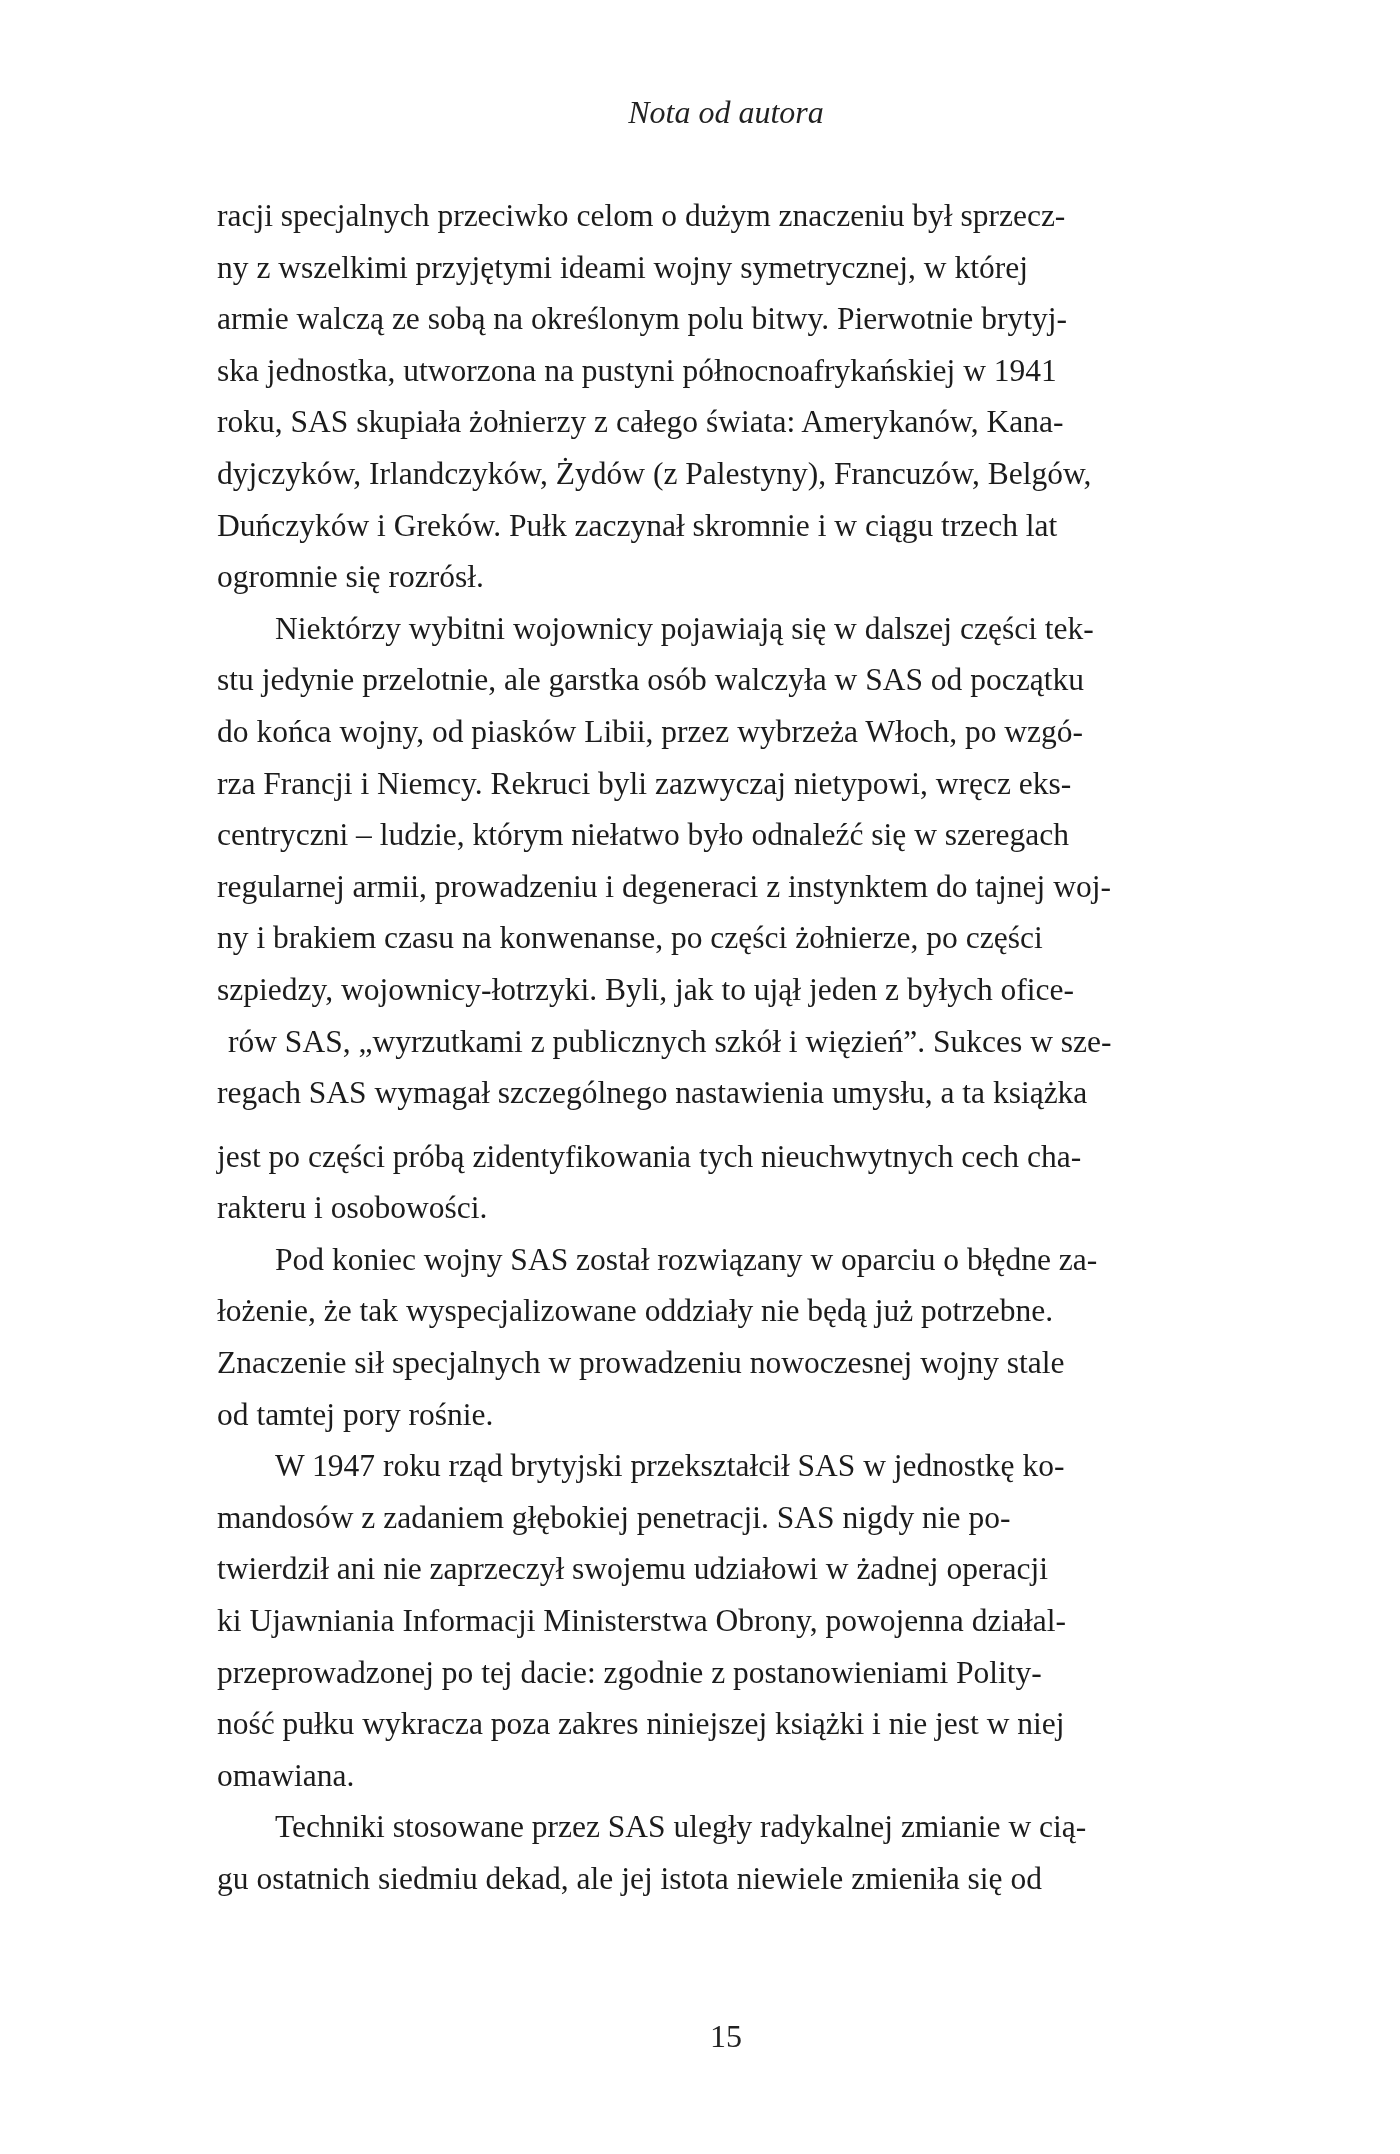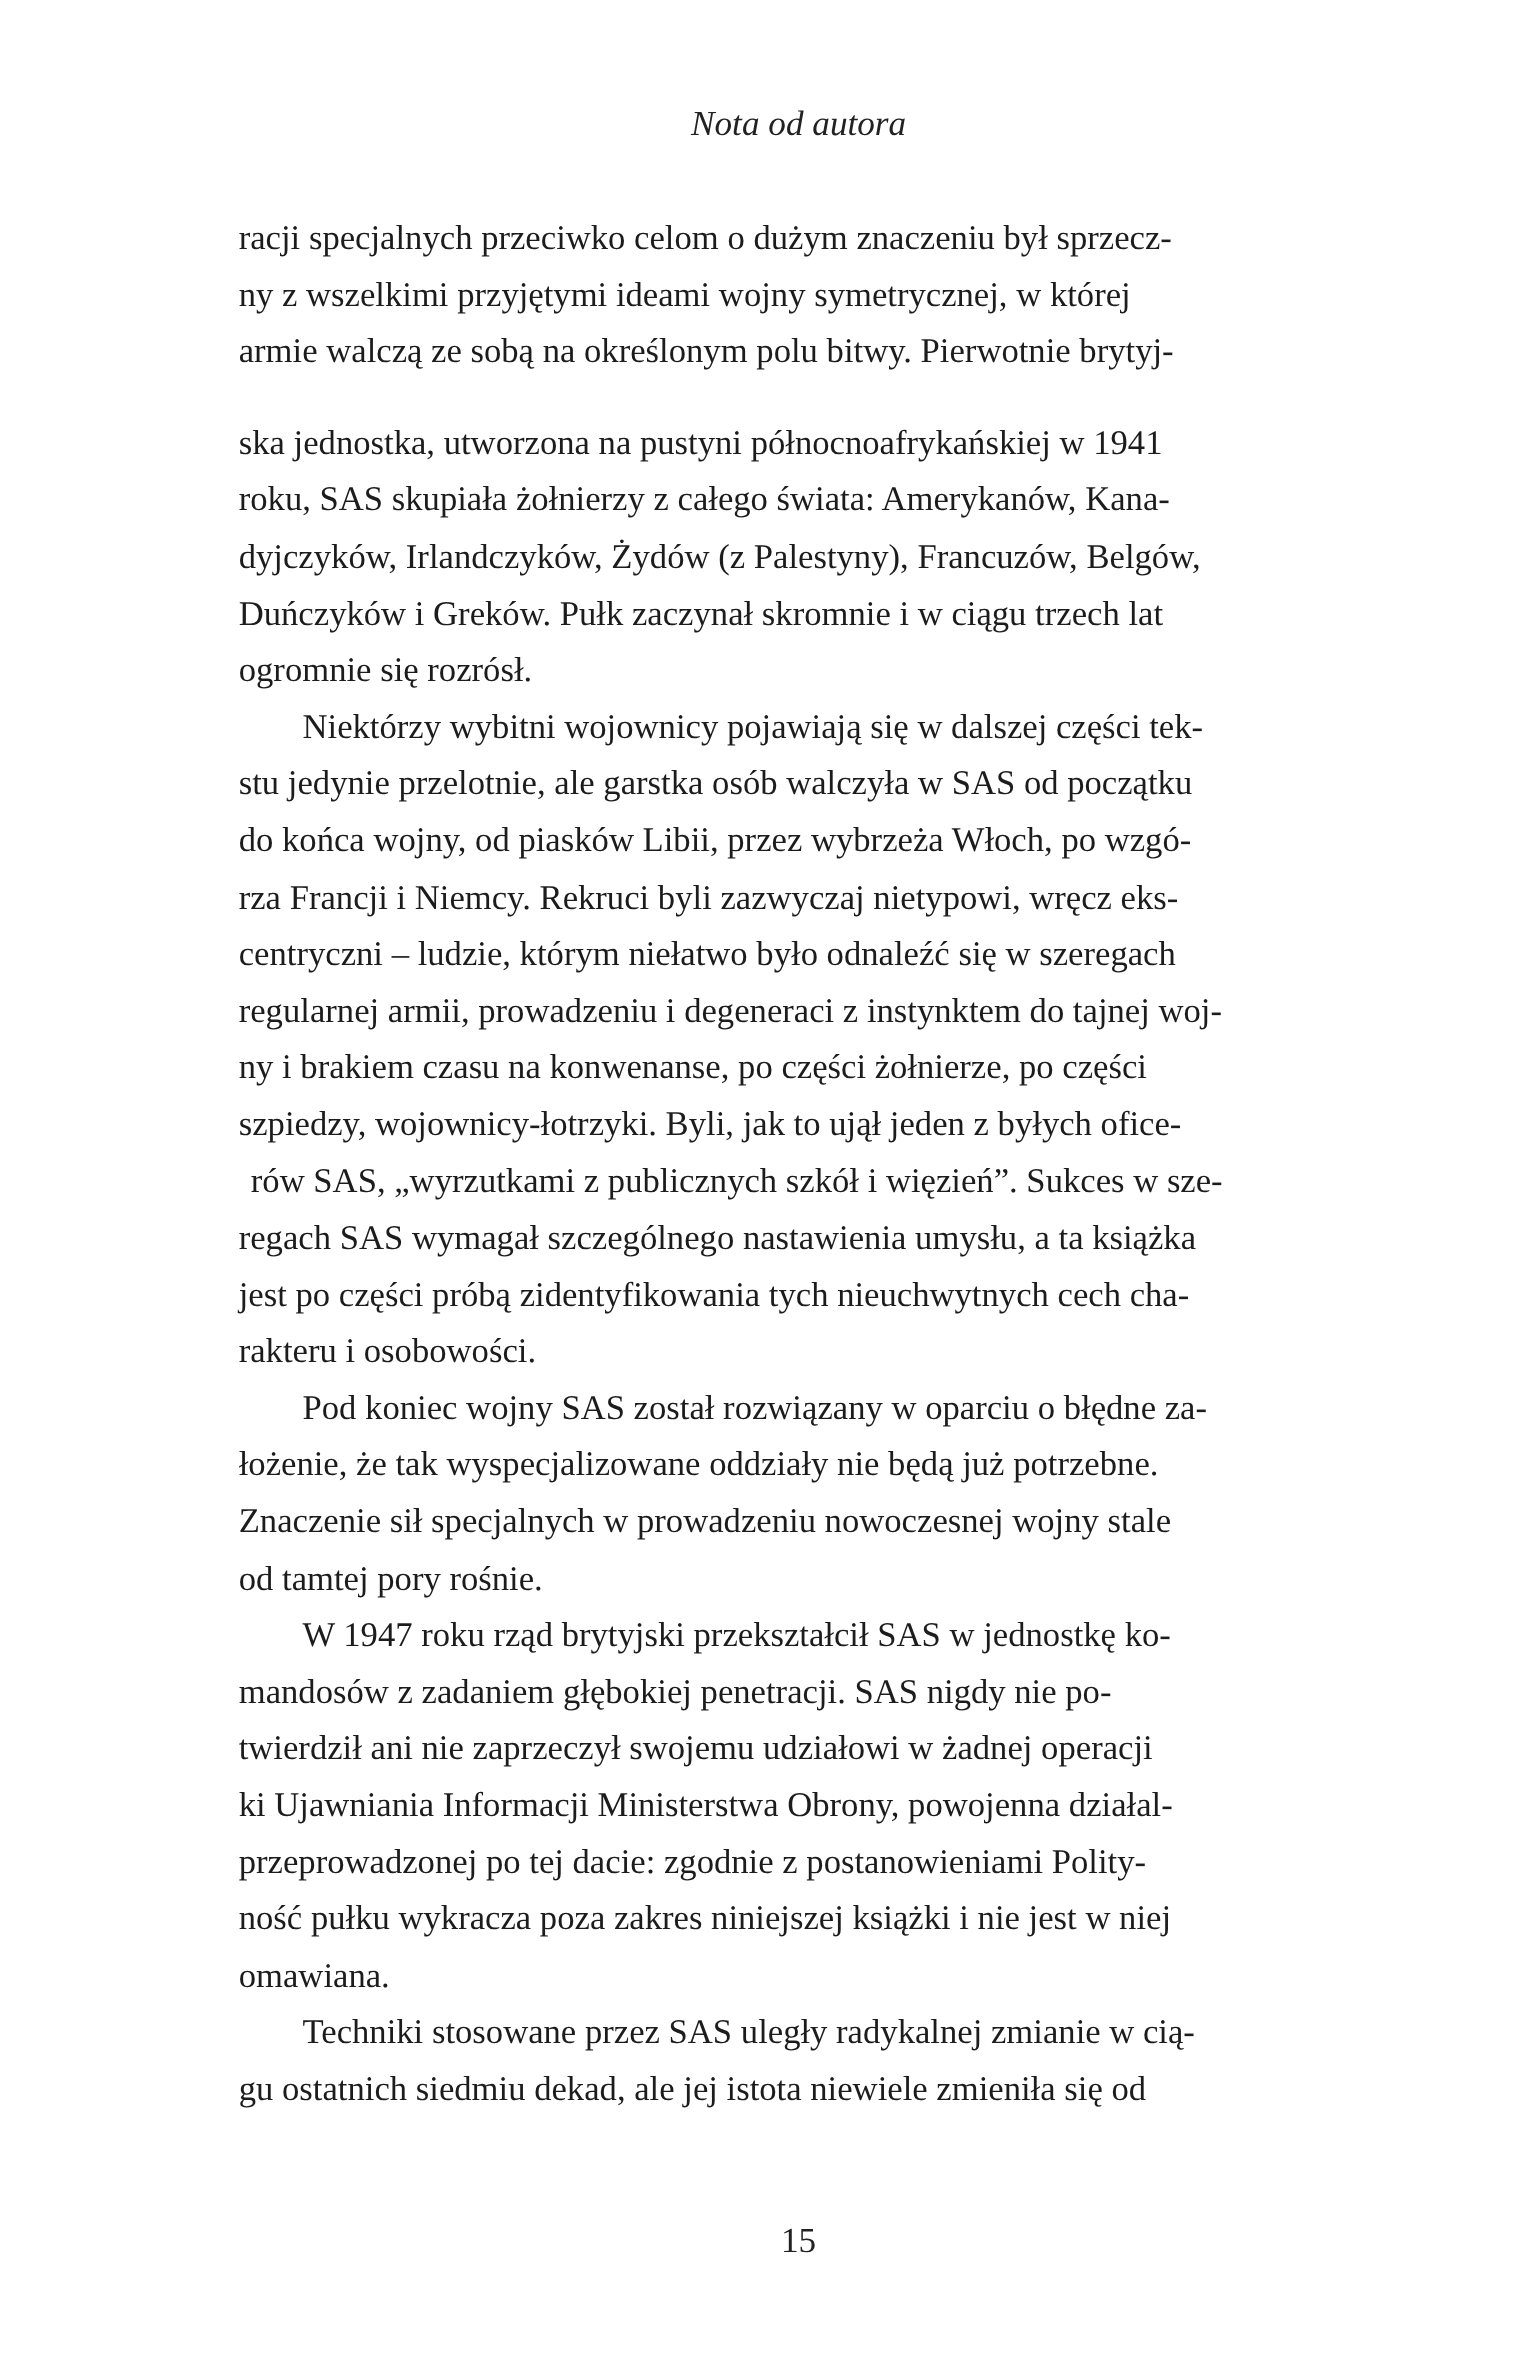--- a/index.html
+++ b/index.html
@@ -33,38 +33,38 @@
 <body>
 
 <div class="page">
   <div class="running-head">Nota od autora</div>
 
   <div class="body-text" id="body-text">
       <div>
         <span class="line" style="text-align: left; text-align-last: left;">racji specjalnych przeciwko celom o dużym znaczeniu był sprzecz-</span>
         <span class="line" style="text-align: left; text-align-last: left;">ny z wszelkimi przyjętymi ideami wojny symetrycznej, w której</span>
         <span class="line" style="text-align: left; text-align-last: left;">armie walczą ze sobą na określonym polu bitwy. Pierwotnie brytyj-</span>
-        <span class="line" style="text-align: right; text-align-last: left; margin-top: 32px;">ska jednostka, utworzona na pustyni północnoafrykańskiej w 1941</span>
+        <span class="line" style="text-align: right; text-align-last: left;">ska jednostka, utworzona na pustyni północnoafrykańskiej w 1941</span>
         <span class="line" style="text-align: left; text-align-last: left;">roku, SAS skupiała żołnierzy z całego świata: Amerykanów, Kana-</span>
         <span class="line" style="text-align: left; text-align-last: left;">dyjczyków, Irlandczyków, Żydów (z Palestyny), Francuzów, Belgów,</span>
         <span class="line" style="text-align: left; text-align-last: left;">Duńczyków i Greków. Pułk zaczynał skromnie i w ciągu trzech lat</span>
         <span class="line last">ogromnie się rozrósł.</span>
       </div>
       <div>
         <span class="line indent" style="text-align: left; text-align-last: left;">Niektórzy wybitni wojownicy pojawiają się w dalszej części tek-</span>
         <span class="line" style="text-align: left; text-align-last: left;">stu jedynie przelotnie, ale garstka osób walczyła w SAS od początku</span>
         <span class="line" style="text-align: left; text-align-last: left;">do końca wojny, od piasków Libii, przez wybrzeża Włoch, po wzgó-</span>
         <span class="line" style="text-align: left; text-align-last: left;">rza Francji i Niemcy. Rekruci byli zazwyczaj nietypowi, wręcz eks-</span>
         <span class="line" style="text-align: left; text-align-last: left;">centryczni – ludzie, którym niełatwo było odnaleźć się w szeregach</span>
         <span class="line" style="text-align: left; text-align-last: left;">regularnej armii, prowadzeniu i degeneraci z instynktem do tajnej woj-</span>
         <span class="line" style="text-align: left; text-align-last: left;">ny i brakiem czasu na konwenanse, po części żołnierze, po części</span>
         <span class="line" style="text-align: left; text-align-last: left;">szpiedzy, wojownicy-łotrzyki. Byli, jak to ujął jeden z byłych ofice-</span>
         <span class="line" style="text-align: left; text-align-last: left; margin-left: 11px;">rów SAS, „wyrzutkami z publicznych szkół i więzień”. Sukces w sze-</span>
         <span class="line" style="text-align: center; text-align-last: left;">regach SAS wymagał szczególnego nastawienia umysłu, a ta książka</span>
-        <span class="line" style="text-align: left; text-align-last: left;">jest po części próbą zidentyfikowania tych nieuchwytnych cech cha-</span>
+        <span class="line" style="text-align: left; text-align-last: left; margin-top: 12px;">jest po części próbą zidentyfikowania tych nieuchwytnych cech cha-</span>
         <span class="line last">rakteru i osobowości.</span>
       </div>
       <div>
         <span class="line indent" style="text-align: left; text-align-last: left;">Pod koniec wojny SAS został rozwiązany w oparciu o błędne za-</span>
         <span class="line" style="text-align: left; text-align-last: left;">łożenie, że tak wyspecjalizowane oddziały nie będą już potrzebne.</span>
         <span class="line" style="text-align: left; text-align-last: left;">Znaczenie sił specjalnych w prowadzeniu nowoczesnej wojny stale</span>
         <span class="line last">od tamtej pory rośnie.</span>
       </div>
       <div>
         <span class="line indent" style="text-align: left; text-align-last: left;">W 1947 roku rząd brytyjski przekształcił SAS w jednostkę ko-</span>

